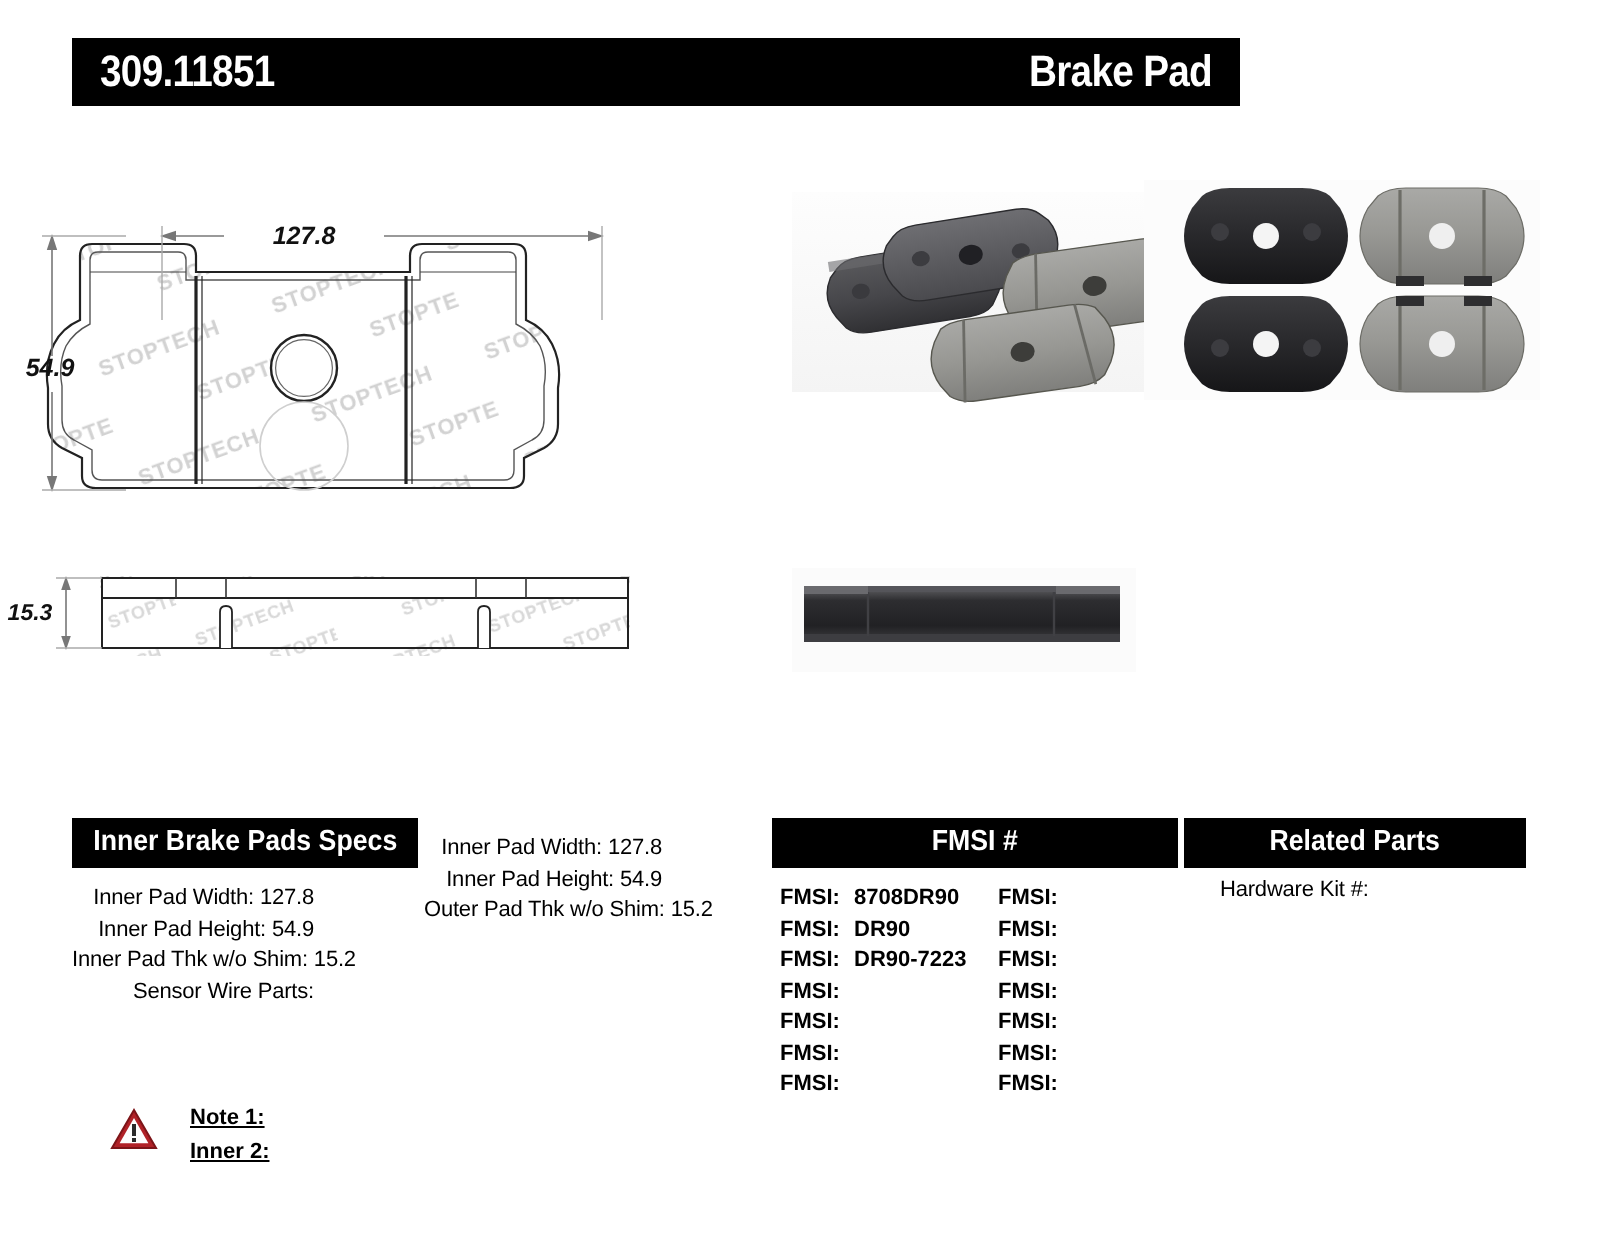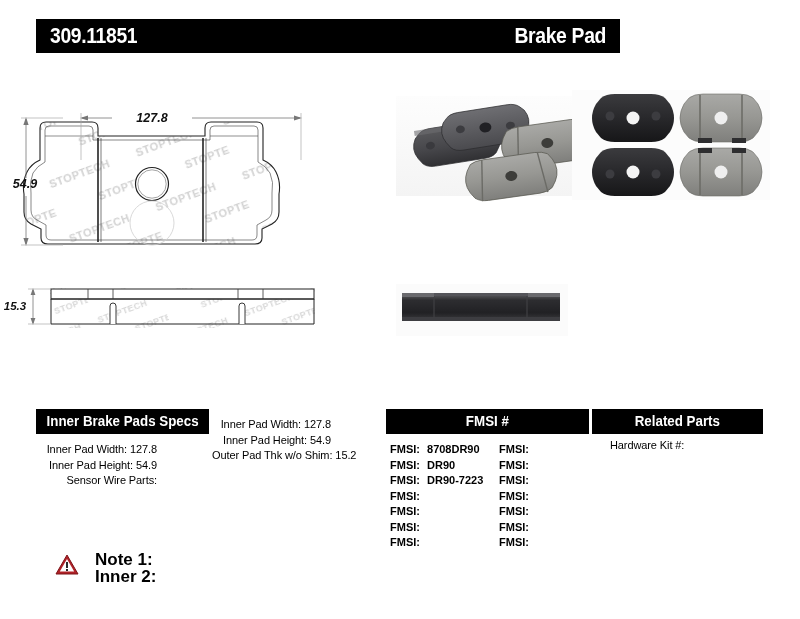--- a/index.html
+++ b/index.html
@@ -134,22 +134,23 @@
     position: absolute;
     left: 0;
     top: 3px;
     width: 24px;
     height: 22px;
   }
   #notes-text {
     position: absolute;
     left: 40px;
     top: 0;
-    font-size: 17px;
+    font-size: 11px;
     font-weight: bold;
+    text-decoration: underline;
   }
   .note-line {
     height: 17px;
     line-height: 17px;
     white-space: nowrap;
   }
 </style>
 </head>
 <body>
 
@@ -408,20 +409,24 @@
     <div class="col-body">
       <div class="spec-row right-align">
         <span class="lbl">Inner Pad Width:</span>
         <span class="val">127.8</span>
       </div>
       <div class="spec-row right-align">
         <span class="lbl">Inner Pad Height:</span>
         <span class="val">54.9</span>
       </div>
       <div class="spec-row right-align">
+        <span class="lbl">Inner Pad Thk w/o Shim:</span>
+        <span class="val">15.2</span>
+      </div>
+      <div class="spec-row right-align">
         <span class="lbl">Sensor Wire Parts:</span>
         <span class="val"></span>
       </div>
     </div>
   </div>
 
   <div class="col" style="left:176px; width:171px;">
     <div class="col-body">
       <div class="spec-row right-align">
         <span class="lbl">Inner Pad Width:</span>

